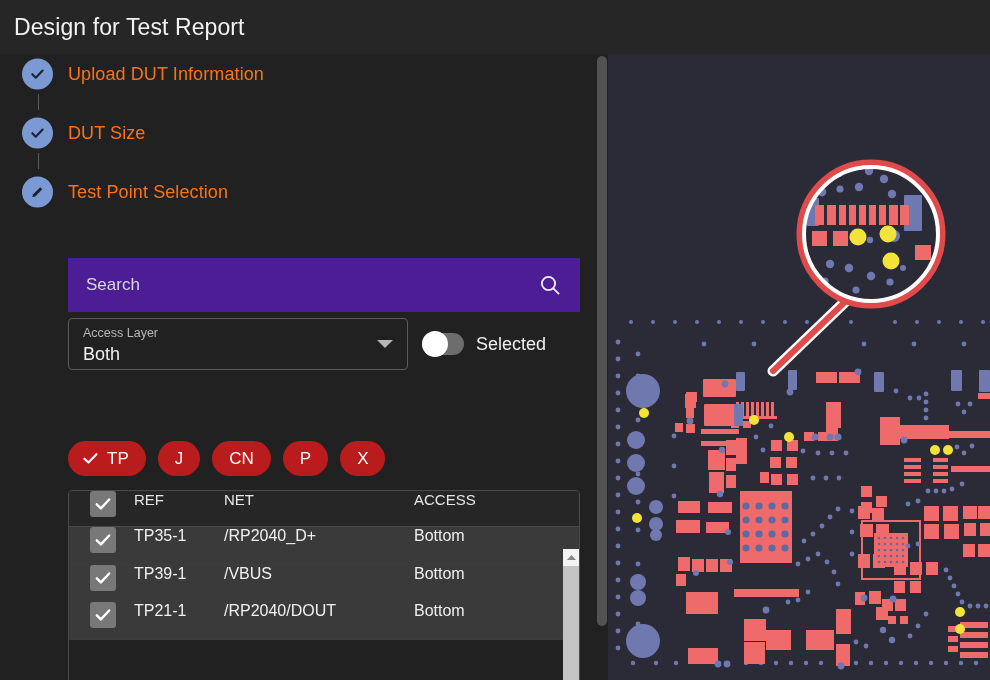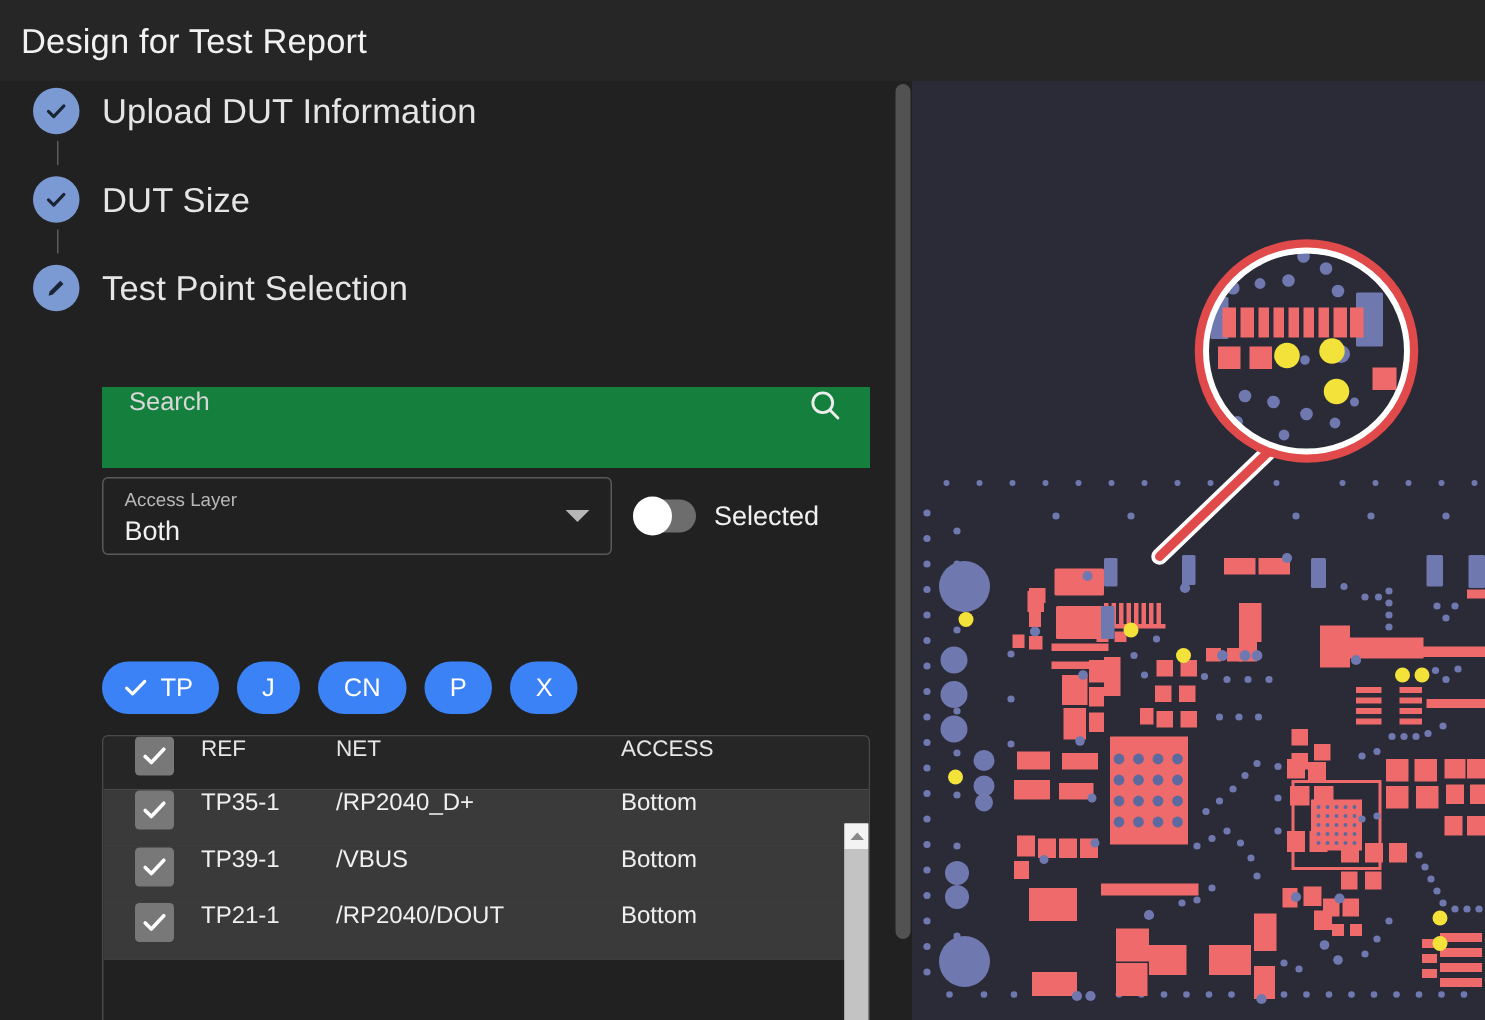--- a/index.html
+++ b/index.html
@@ -32,31 +32,31 @@
   
   .stepper { position: absolute; left: 0; top: 0; width: 596px; }
   .step { position: relative; display: flex; align-items: center; height: 40px; }
   .step-icon {
     position: absolute; left: 22px; top: 50%; transform: translateY(-50%);
     width: 31px; height: 31px; border-radius: 50%;
     background: #7b9ad4; display: flex; align-items: center; justify-content: center;
   }
   .step-icon svg { display: block; }
   .step-label {
-    position: absolute; left: 68px; font-size: 23px; color: #e5e5e5;
+    position: absolute; left: 68px; font-size: 18px; color: #f97316;
     letter-spacing: .1px; white-space: nowrap;
   }
   .step-connector {
     position: absolute; left: 37.5px; width: 1px; height: 16px; background: #5c5c5c;
   }
 
   
   .search-box {
     position: absolute; left: 68px; top: 204px; width: 512px; height: 54px;
-    background: #15803d; display: flex; padding: 0 18px;
+    background: #4c1d95; display: flex; align-items: center; padding: 0 18px;
   }
   .search-placeholder { font-size: 17px; color: #d8d8d8; flex: 1; }
   .search-icon { width: 24px; height: 24px; flex: 0 0 auto; }
 
   
   .access-select {
     position: absolute; left: 68px; top: 264px; width: 340px; height: 52px;
     border: 1px solid #5a5a5a; border-radius: 4px;
     padding: 7px 14px 0 14px; cursor: pointer;
   }
@@ -79,21 +79,21 @@
   }
   .toggle-knob {
     position: absolute; left: 0; top: -2px; width: 26px; height: 26px;
     border-radius: 50%; background: #ffffff;
   }
   .toggle-text { font-size: 18px; color: #f0f0f0; }
 
   
   .chips { position: absolute; left: 68px; top: 387px; display: flex; gap: 12px; }
   .chip {
-    height: 35px; border-radius: 18px; background: #3b82f6; color: #ffffff;
+    height: 35px; border-radius: 18px; background: #b91c1c; color: #ffffff;
     display: flex; align-items: center; justify-content: center;
     font-size: 17px; padding: 0 17px; cursor: pointer; white-space: nowrap;
   }
   .chip.selected { padding-left: 13px; gap: 7px; }
   .chip-check { width: 19px; height: 19px; flex: 0 0 auto; }
 
   
   .tp-card {
     position: absolute; left: 68px; top: 436px; width: 512px; height: 250px;
     border: 1px solid #4a4a4a; border-radius: 4px;

